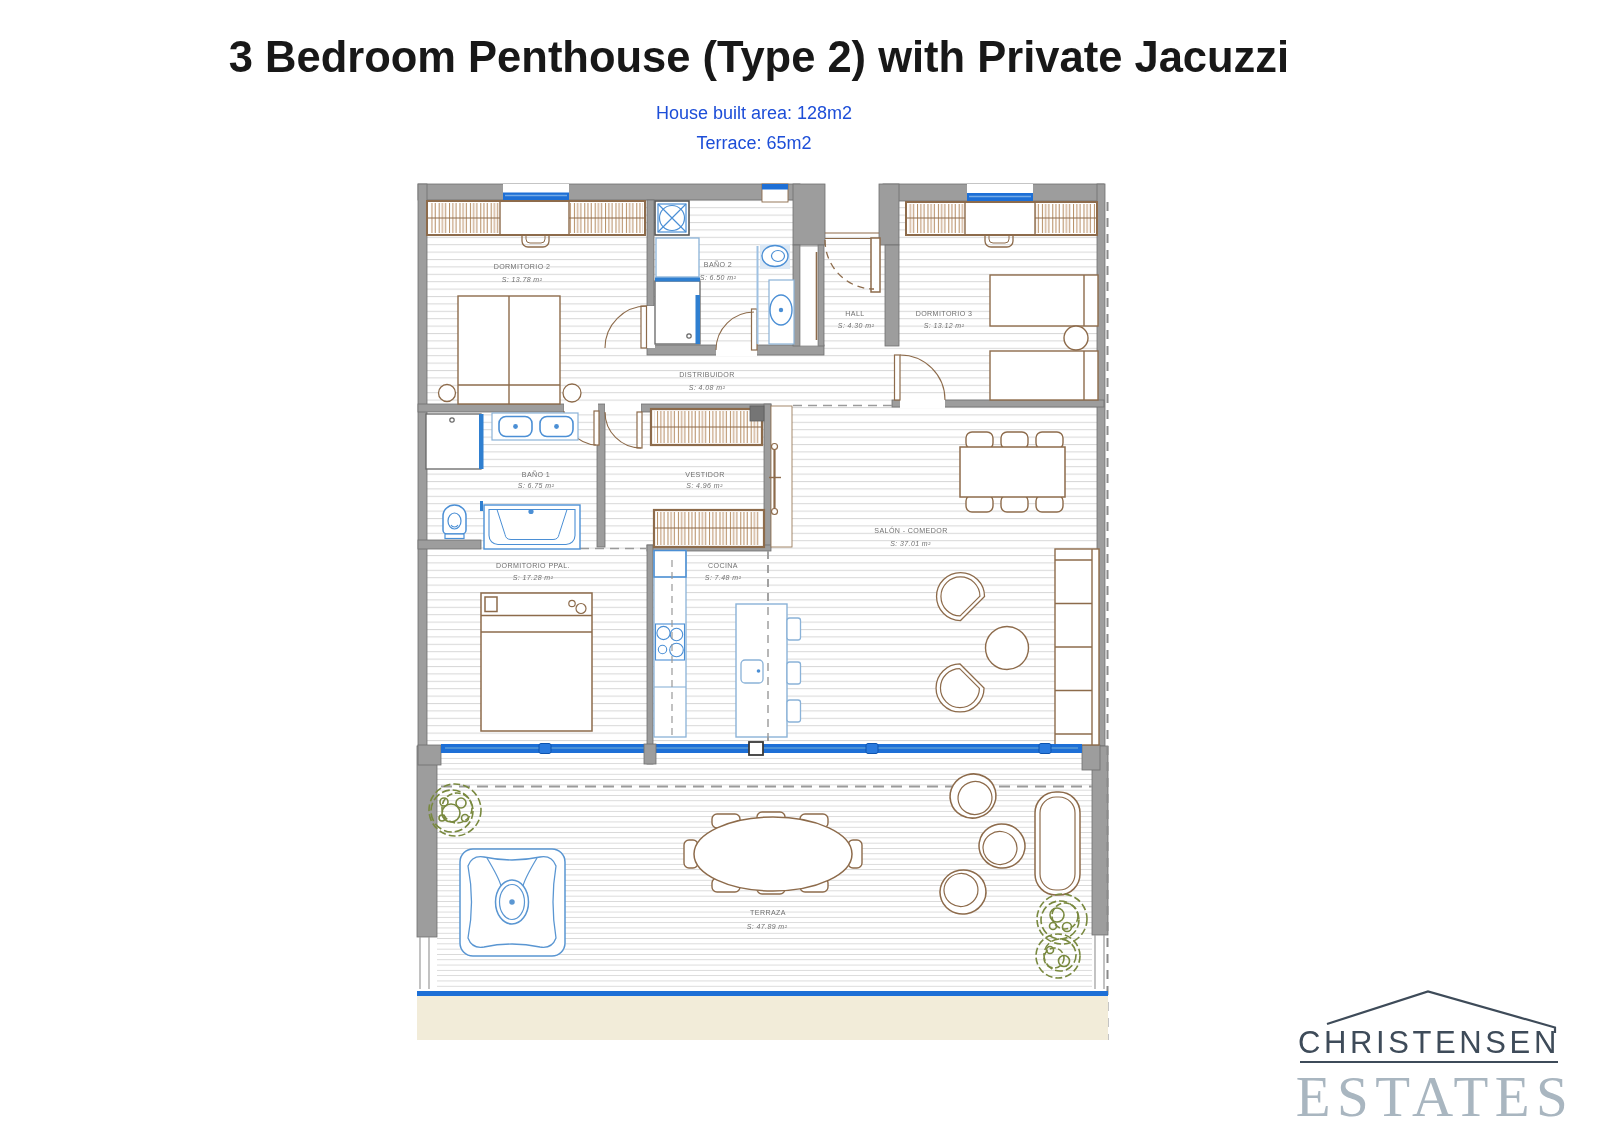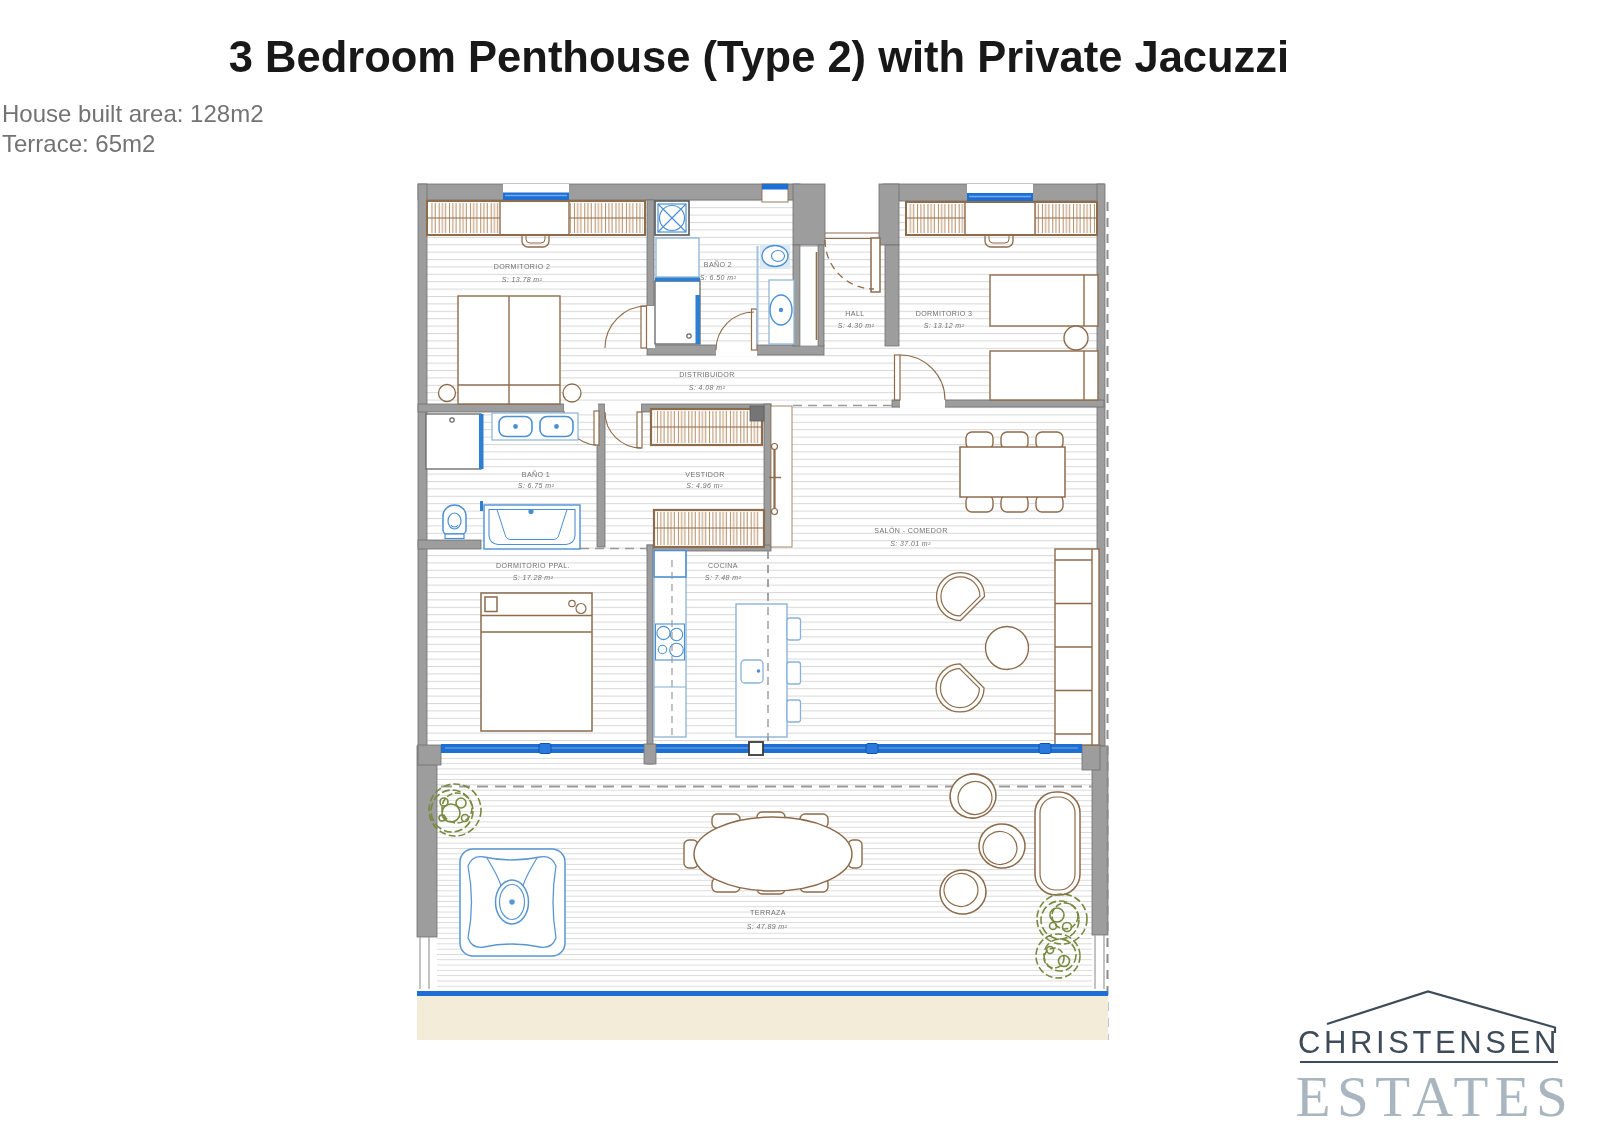--- a/index.html
+++ b/index.html
@@ -1,21 +1,21 @@
 <!DOCTYPE html>
 <html><head>
 <meta charset="utf-8">
 <style>
   html,body{margin:0;padding:0;background:#ffffff;width:1600px;height:1131px;overflow:hidden;
     font-family:"Liberation Sans",sans-serif;}
   .wrap{position:relative;width:1600px;height:1131px;text-decoration:underline;}
   .title{position:absolute;left:7px;top:33px;width:1504px;text-align:center;
     font-size:43.5px;font-weight:700;color:#181818;letter-spacing:0px;}
-  .sub{position:absolute;left:2px;top:99px;width:1504px;text-align:left;
-    font-size:24px;font-weight:400;color:#737373;line-height:29.5px;}
+  .sub{position:absolute;left:2px;top:99px;width:1504px;text-align:center;
+    font-size:18px;font-weight:400;color:#1d4ed8;line-height:29.5px;}
   svg{position:absolute;left:0;top:0;}
 </style>
 </head>
 <body>
 <div class="wrap">
 
 <div class="title">3 Bedroom Penthouse (Type 2) with Private Jacuzzi</div>
 
 <div class="sub">House built area: 128m2<br>Terrace: 65m2</div>
 <svg width="1600" height="1131" viewBox="0 0 1600 1131">

